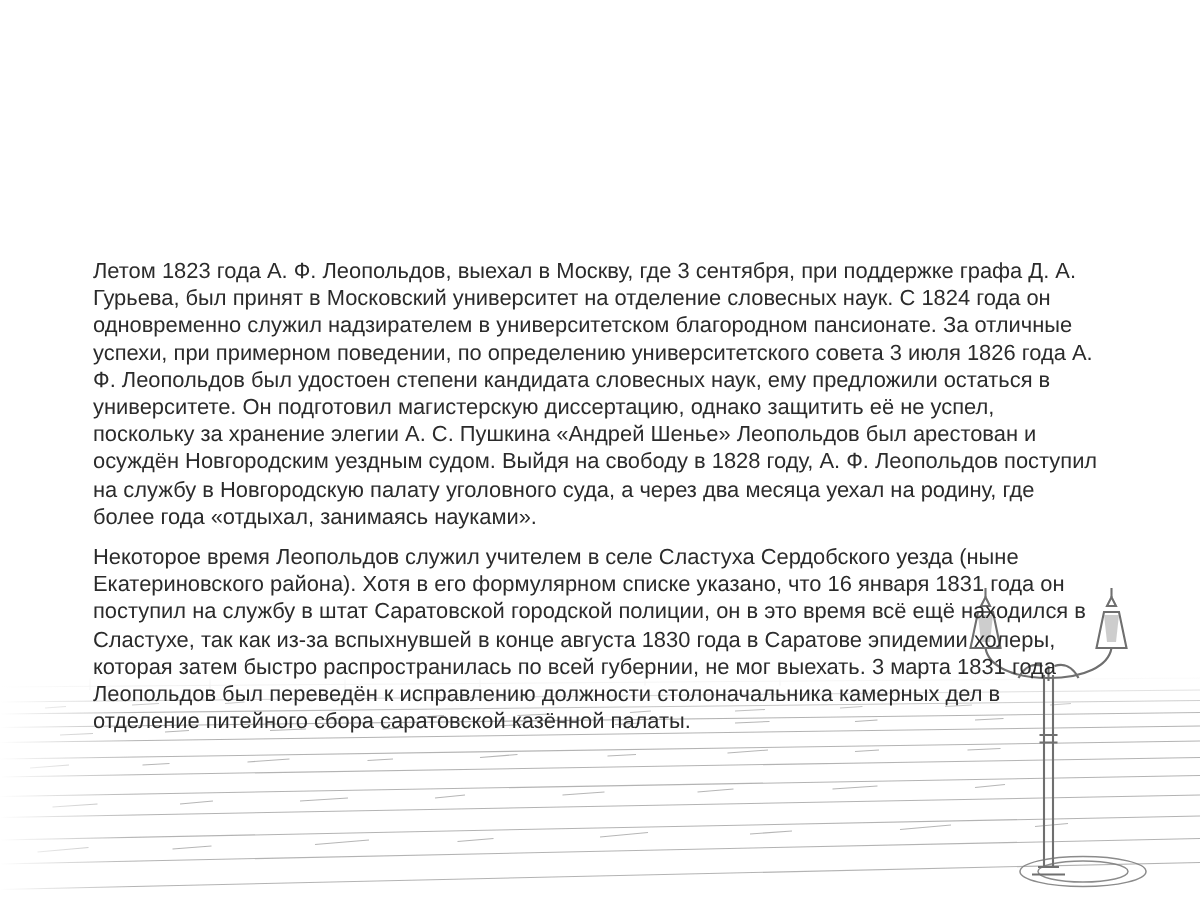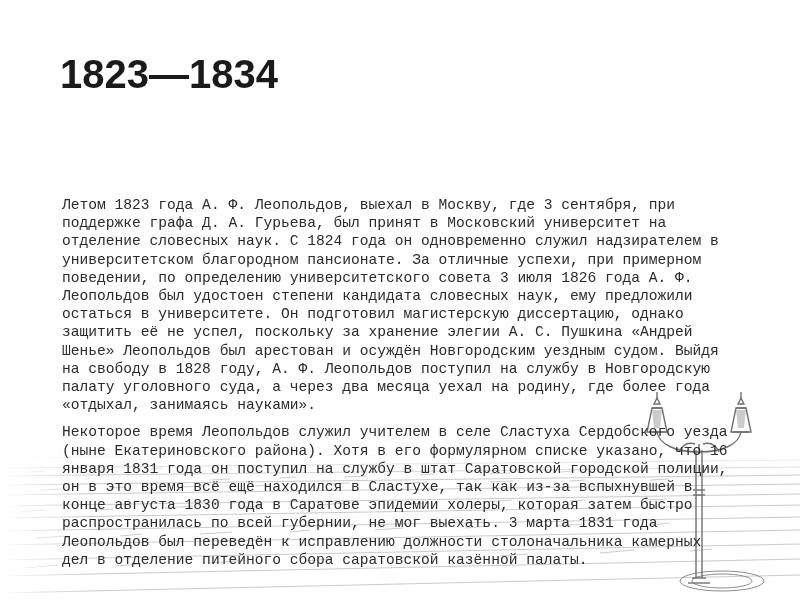--- a/index.html
+++ b/index.html
@@ -56,22 +56,21 @@
 
   
   .body-text {
     position: absolute;
     left: 62px;
     top: 172px;
     width: 670px;
     color: #2b2b2b;
     font-size: 14.6px;
     line-height: 18.2px;
-    font-family: Liberation Mono, monospace;
-    margin-top: 24px;
+    font-family: Liberation Sans, sans-serif;
   }
 
   .body-text p {
     margin: 0 0 9px 0;
     text-align: left;
   }
 </style>
 </head>
 <body>
 
@@ -202,20 +201,19 @@
         <path d="M58 150 L70 150"></path>
         <path d="M58 155 L70 155"></path>
       </g>
       <g fill="#9b9b9b" opacity="0.5">
         <path d="M17 70 L27 70 L25 88 L19 88 Z"></path>
         <path d="M101 70 L111 70 L109 88 L103 88 Z"></path>
       </g>
     </svg>
   </div>
 
-  <div class="title">1823—1834</div>
 
   <div class="body-text">
     <p>Летом 1823 года А. Ф. Леопольдов, выехал в Москву, где 3 сентября, при поддержке графа Д. А. Гурьева, был принят в Московский университет на отделение словесных наук. С 1824 года он одновременно служил надзирателем в университетском благородном пансионате. За отличные успехи, при примерном поведении, по определению университетского совета 3 июля 1826 года А. Ф. Леопольдов был удостоен степени кандидата словесных наук, ему предложили остаться в университете. Он подготовил магистерскую диссертацию, однако защитить её не успел, поскольку за хранение элегии А. С. Пушкина «Андрей Шенье» Леопольдов был арестован и осуждён Новгородским уездным судом. Выйдя на свободу в 1828 году, А. Ф. Леопольдов поступил на службу в Новгородскую палату уголовного суда, а через два месяца уехал на родину, где более года «отдыхал, занимаясь науками».</p>
     <p>Некоторое время Леопольдов служил учителем в селе Сластуха Сердобского уезда (ныне Екатериновского района). Хотя в его формулярном списке указано, что 16 января 1831 года он поступил на службу в штат Саратовской городской полиции, он в это время всё ещё находился в Сластухе, так как из-за вспыхнувшей в конце августа 1830 года в Саратове эпидемии холеры, которая затем быстро распространилась по всей губернии, не мог выехать. 3 марта 1831 года Леопольдов был переведён к исправлению должности столоначальника камерных дел в отделение питейного сбора саратовской казённой палаты.</p>
   </div>
 
 </div>
 
 </body></html>

